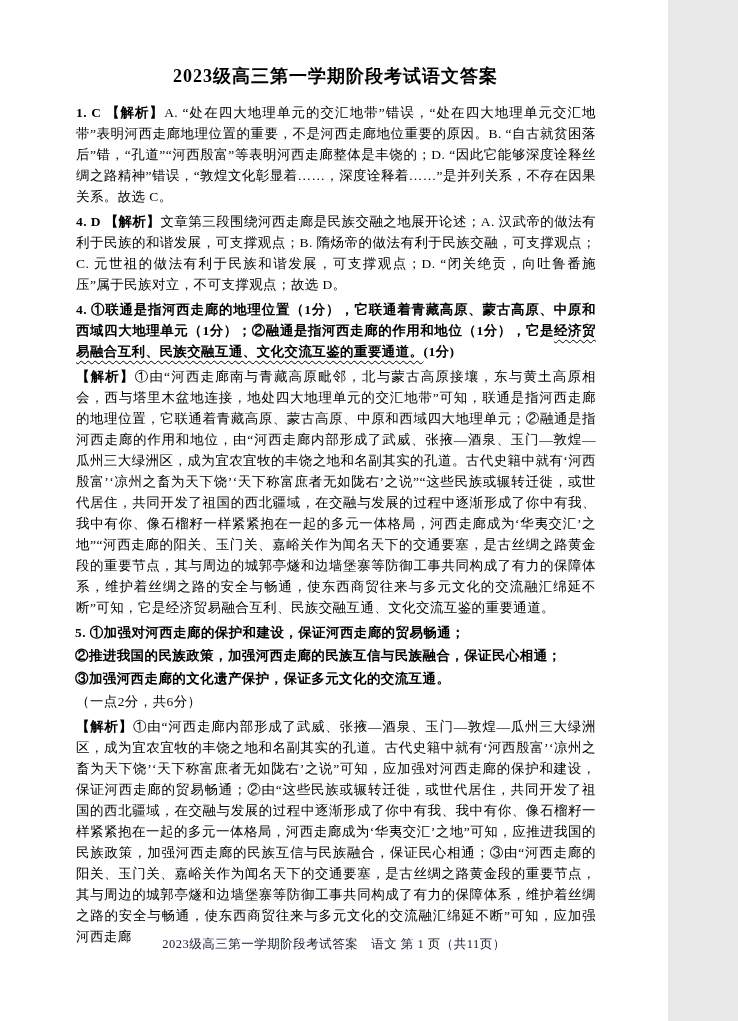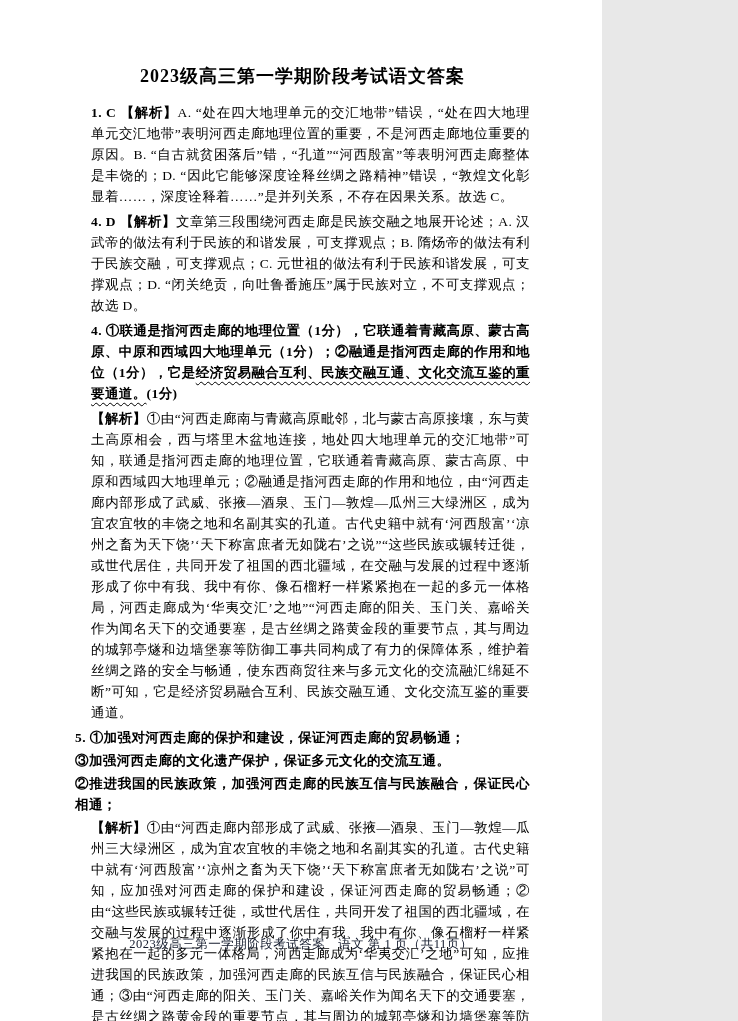--- a/index.html
+++ b/index.html
@@ -4,39 +4,39 @@
 <style>
   * { margin: 0; padding: 0; box-sizing: border-box; }
   html, body { background: #e8e8e8; }
   body {
     width: 738px;
     font-family: "Liberation Serif", "DejaVu Serif", serif;
     color: #000;
   }
   .page {
     position: relative;
-    width: 602px;
+    width: 668px;
     height: 1021px;
     background: #ffffff;
     padding: 64px 72px 0 75px;
     overflow: hidden;
   }
   .title {
     font-size: 18px;
     font-weight: 700;
     text-align: center;
     letter-spacing: 1px;
     margin: 0 0 14px 0;
   }
   .para {
     font-size: 13.5px;
     line-height: 21px;
     letter-spacing: 0.4px;
     text-align: justify;
-    margin: 0 0 4px 16px;
+    margin: 0 0 4px 1px;
   }
   .b { font-weight: 700; }
   .bold { font-weight: 700; }
   .q5-line { margin: 0 0 2px 0; }
   .q5-block { margin-top: 0; margin-bottom: 2px; }
   .score-note { font-weight: 400; margin-bottom: 4px; }
   .wavy {
     text-decoration-line: underline;
     text-decoration-style: wavy;
     text-decoration-thickness: 1px;
@@ -64,22 +64,23 @@
 
 
   <p class="para"><span class="b">4. D </span><span class="b">【解析】</span><span>文章第三段围绕河西走廊是民族交融之地展开论述；A. 汉武帝的做法有利于民族的和谐发展，可支撑观点；B. 隋炀帝的做法有利于民族交融，可支撑观点；C. 元世祖的做法有利于民族和谐发展，可支撑观点；D. “闭关绝贡，向吐鲁番施压”属于民族对立，不可支撑观点；故选 D。</span></p>
 
   <p class="para bold"><span>4. ①联通是指河西走廊的地理位置（1分），它联通着青藏高原、蒙古高原、中原和西域四大地理单元（1分）；②融通是指河西走廊的作用和地位（1分），它是</span><span class="wavy">经济贸易融合互利、民族交融互通、文化交流互鉴的重要通道。</span><span>(1分)</span></p>
 
   <p class="para"><span class="b">【解析】</span><span>①由“河西走廊南与青藏高原毗邻，北与蒙古高原接壤，东与黄土高原相会，西与塔里木盆地连接，地处四大地理单元的交汇地带”可知，联通是指河西走廊的地理位置，它联通着青藏高原、蒙古高原、中原和西域四大地理单元；②融通是指河西走廊的作用和地位，由“河西走廊内部形成了武威、张掖—酒泉、玉门—敦煌—瓜州三大绿洲区，成为宜农宜牧的丰饶之地和名副其实的孔道。古代史籍中就有‘河西殷富’‘凉州之畜为天下饶’‘天下称富庶者无如陇右’之说”“这些民族或辗转迁徙，或世代居住，共同开发了祖国的西北疆域，在交融与发展的过程中逐渐形成了你中有我、我中有你、像石榴籽一样紧紧抱在一起的多元一体格局，河西走廊成为‘华夷交汇’之地”“河西走廊的阳关、玉门关、嘉峪关作为闻名天下的交通要塞，是古丝绸之路黄金段的重要节点，其与周边的城郭亭燧和边墙堡寨等防御工事共同构成了有力的保障体系，维护着丝绸之路的安全与畅通，使东西商贸往来与多元文化的交流融汇绵延不断”可知，它是经济贸易融合互利、民族交融互通、文化交流互鉴的重要通道。</span></p>
 
   <div class="q5-block">
     <p class="para bold q5-line">5. ①加强对河西走廊的保护和建设，保证河西走廊的贸易畅通；</p>
+    <p class="para bold q5-line">②推进我国的民族政策，加强河西走廊的民族互信与民族融合，保证民心相通；</p>
     <p class="para bold q5-line">③加强河西走廊的文化遗产保护，保证多元文化的交流互通。</p>
-    <p class="para bold q5-line">②推进我国的民族政策，加强河西走廊的民族互信与民族融合，保证民心相通；</p>
   </div>
 
+  <p class="para score-note">（一点2分，共6分）</p>
 
   <p class="para"><span class="b">【解析】</span><span>①由“河西走廊内部形成了武威、张掖—酒泉、玉门—敦煌—瓜州三大绿洲区，成为宜农宜牧的丰饶之地和名副其实的孔道。古代史籍中就有‘河西殷富’‘凉州之畜为天下饶’‘天下称富庶者无如陇右’之说”可知，应加强对河西走廊的保护和建设，保证河西走廊的贸易畅通；②由“这些民族或辗转迁徙，或世代居住，共同开发了祖国的西北疆域，在交融与发展的过程中逐渐形成了你中有我、我中有你、像石榴籽一样紧紧抱在一起的多元一体格局，河西走廊成为‘华夷交汇’之地”可知，应推进我国的民族政策，加强河西走廊的民族互信与民族融合，保证民心相通；③由“河西走廊的阳关、玉门关、嘉峪关作为闻名天下的交通要塞，是古丝绸之路黄金段的重要节点，其与周边的城郭亭燧和边墙堡寨等防御工事共同构成了有力的保障体系，维护着丝绸之路的安全与畅通，使东西商贸往来与多元文化的交流融汇绵延不断”可知，应加强河西走廊</span></p>
 
   <div class="footer">2023级高三第一学期阶段考试答案　语文 第 1 页（共11页）</div>
 
 </div>
 
 </body></html>

